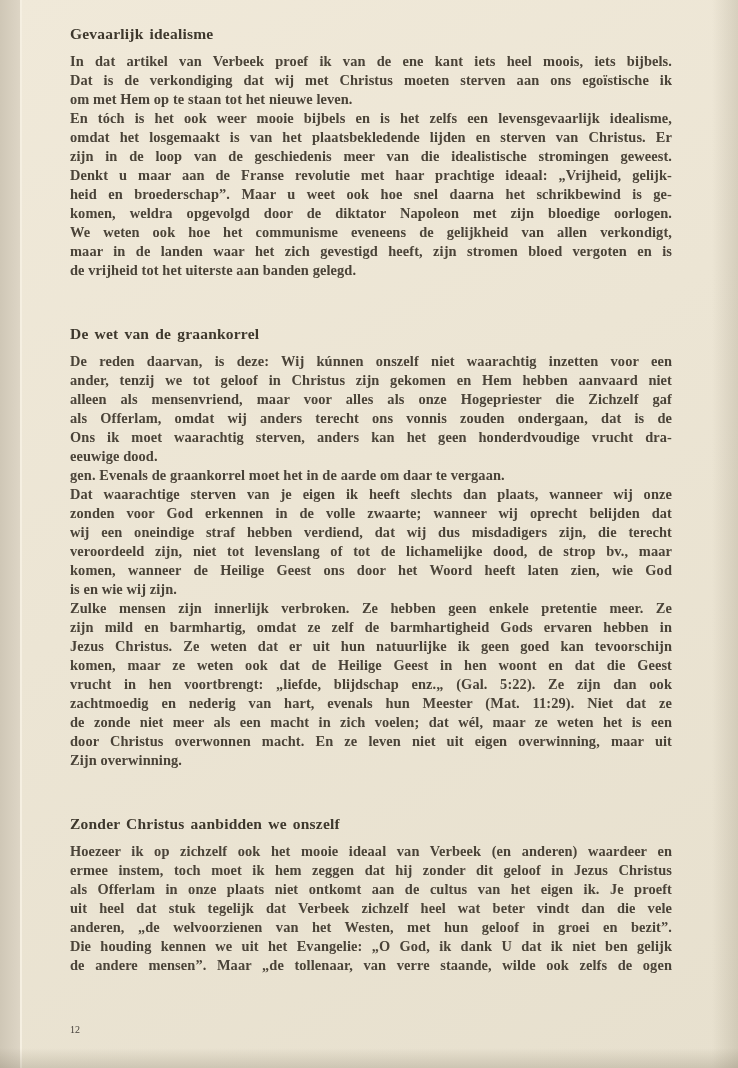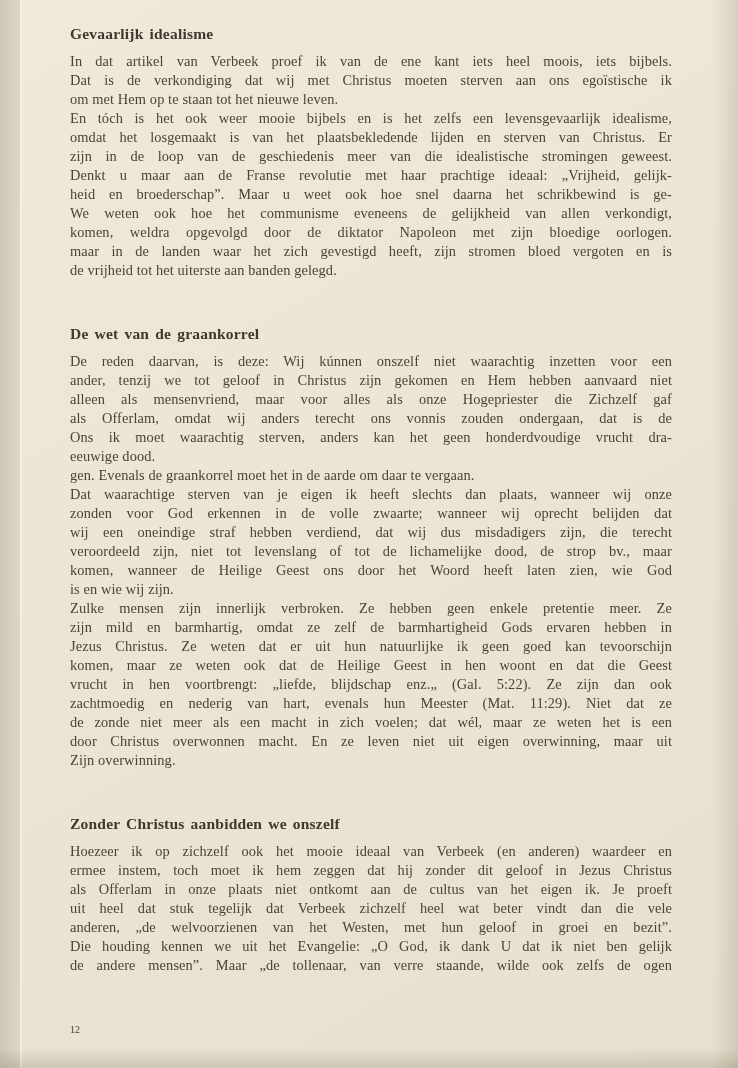--- a/index.html
+++ b/index.html
@@ -39,20 +39,21 @@
     color: #3e382d;
     letter-spacing: 0.2px;
     word-spacing: 2px;
   }
   .section:first-child .section-heading { margin-top: 6px; }
   .text-line {
     font-size: 14.4px;
     line-height: 19px;
     letter-spacing: 0.1px;
     text-align: justify;
+    font-weight: bold;
   }
   .text-line.just { text-align-last: justify; }
   .page-number {
     position: absolute;
     left: 70px;
     top: 1024px;
     font-size: 10px;
     color: #45403a;
   }
 </style>
@@ -69,22 +70,22 @@
         <section class="section">
           <h2 class="section-heading">Gevaarlijk idealisme</h2>
           <div class="text-line just">In dat artikel van Verbeek proef ik van de ene kant iets heel moois, iets bijbels.</div>
           <div class="text-line just">Dat is de verkondiging dat wij met Christus moeten sterven aan ons egoïstische ik</div>
           <div class="text-line">om met Hem op te staan tot het nieuwe leven.</div>
           <div class="text-line just">En tóch is het ook weer mooie bijbels en is het zelfs een levensgevaarlijk idealisme,</div>
           <div class="text-line just">omdat het losgemaakt is van het plaatsbekledende lijden en sterven van Christus. Er</div>
           <div class="text-line just">zijn in de loop van de geschiedenis meer van die idealistische stromingen geweest.</div>
           <div class="text-line just">Denkt u maar aan de Franse revolutie met haar prachtige ideaal: „Vrijheid, gelijk-</div>
           <div class="text-line just">heid en broederschap”. Maar u weet ook hoe snel daarna het schrikbewind is ge-</div>
+          <div class="text-line just">komen, weldra opgevolgd door de diktator Napoleon met zijn bloedige oorlogen.</div>
           <div class="text-line just">We weten ook hoe het communisme eveneens de gelijkheid van allen verkondigt,</div>
-          <div class="text-line just">komen, weldra opgevolgd door de diktator Napoleon met zijn bloedige oorlogen.</div>
           <div class="text-line just">maar in de landen waar het zich gevestigd heeft, zijn stromen bloed vergoten en is</div>
           <div class="text-line">de vrijheid tot het uiterste aan banden gelegd.</div>
         </section>
         <section class="section">
           <h2 class="section-heading">De wet van de graankorrel</h2>
           <div class="text-line just">De reden daarvan, is deze: Wij kúnnen onszelf niet waarachtig inzetten voor een</div>
           <div class="text-line just">ander, tenzij we tot geloof in Christus zijn gekomen en Hem hebben aanvaard niet</div>
           <div class="text-line just">alleen als mensenvriend, maar voor alles als onze Hogepriester die Zichzelf gaf</div>
           <div class="text-line just">als Offerlam, omdat wij anders terecht ons vonnis zouden ondergaan, dat is de</div>
           <div class="text-line just">Ons ik moet waarachtig sterven, anders kan het geen honderdvoudige vrucht dra-</div>

